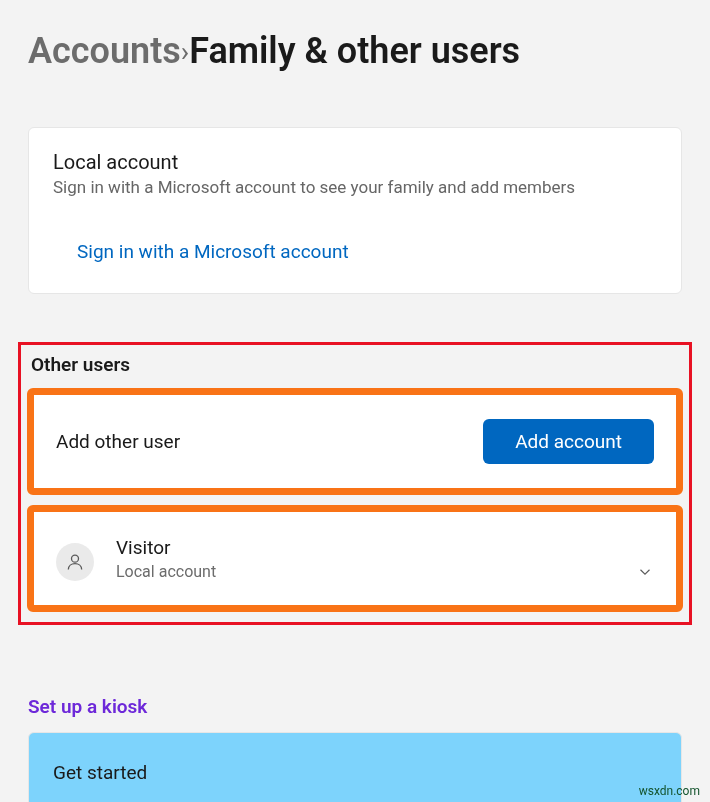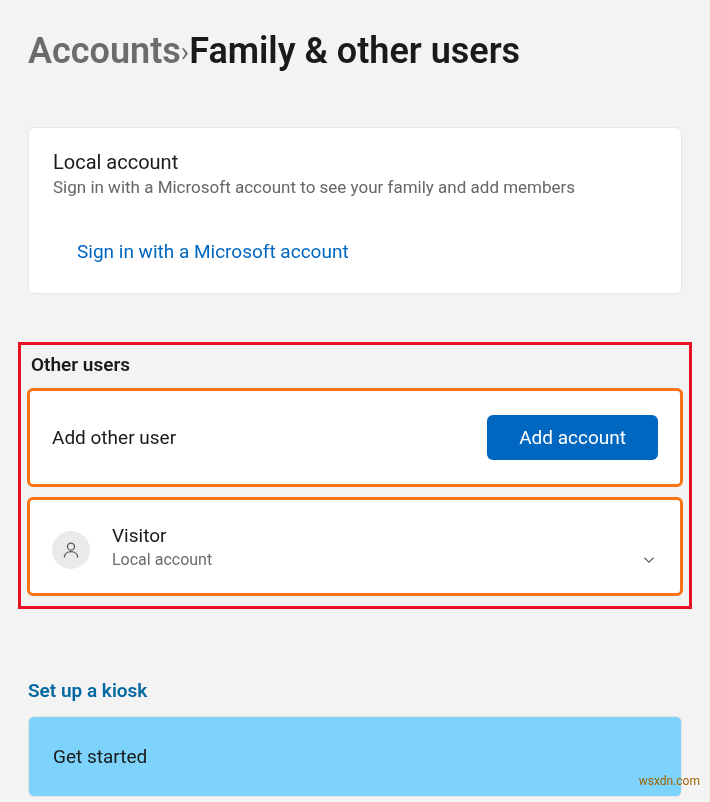--- a/index.html
+++ b/index.html
@@ -73,21 +73,21 @@
       padding: 0 6px 10px 6px;
     }
     .section-heading {
       font-size: 19px;
       font-weight: 600;
       color: #1a1a1a;
       padding: 8px 4px 12px 4px;
     }
     .other-card {
       background: #ffffff;
-      border: 3px solid #f97316;
+      border: 7px solid #f97316;
       border-radius: 6px;
       padding: 24px 22px;
       display: flex;
       align-items: center;
       justify-content: space-between;
       margin-bottom: 10px;
     }
     .other-card:last-child {
       margin-bottom: 0;
     }
@@ -148,37 +148,37 @@
       fill: none;
       stroke-width: 1.5;
     }
     .kiosk-section {
       margin-top: 70px;
       padding: 0 28px;
     }
     .kiosk-heading {
       font-size: 19px;
       font-weight: 600;
-      color: #0369a1;
+      color: #6d28d9;
       margin-bottom: 14px;
     }
     .kiosk-card {
       background: #7dd3fc;
       border: 1px solid #e6e6e6;
       border-radius: 6px;
       padding: 28px 24px;
       font-size: 19px;
       color: #1a1a1a;
     }
     .watermark {
       position: absolute;
-      bottom: 14px;
+      bottom: 4px;
       right: 10px;
       font-size: 12px;
-      color: #a16207;
+      color: #14532d;
     }
   </style>
 </head>
 <body>
 
 <div class="breadcrumb">
   <span class="breadcrumb-parent">Accounts</span>
   <span class="breadcrumb-chevron">›</span>
   <span class="breadcrumb-current">Family &amp; other users</span>
 </div>

